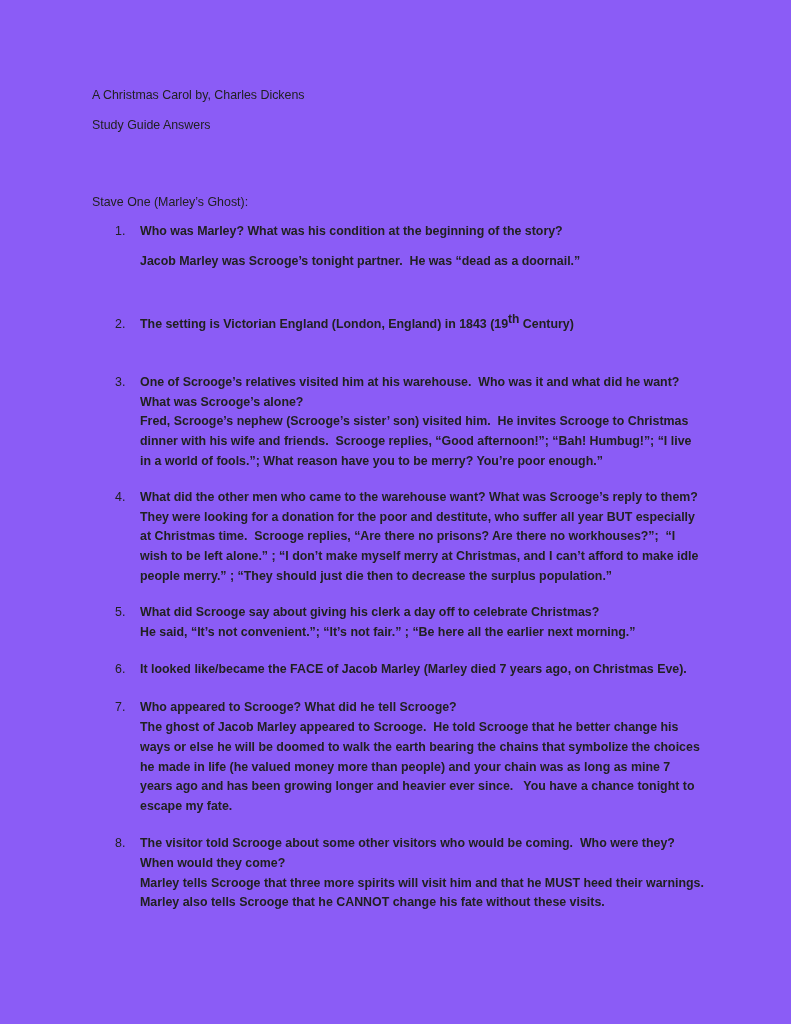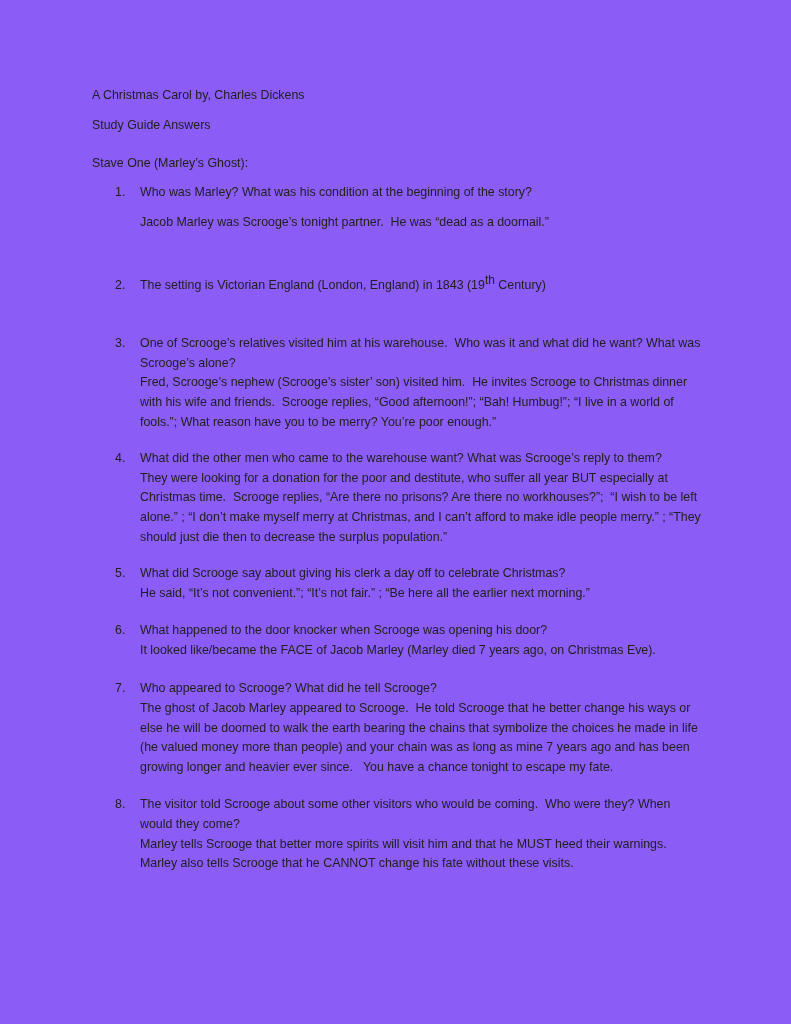--- a/index.html
+++ b/index.html
@@ -17,35 +17,36 @@
     color: #212121;
   }
   .page {
     box-sizing: border-box;
     width: 791px;
     min-height: 1024px;
     padding: 86px 86px 40px 92px;
     background: #8b5cf6;
   }
   .doc-title { margin: 0 0 10px 0; }
-  .doc-subtitle { margin: 0 0 18px 0; }
+  .doc-subtitle { margin: 0 0 57px 0; }
   .section-heading { margin: 15px 0 10px 0; }
   .items { margin-left: 23px; }
   .item {
     display: flex;
     align-items: flex-start;
     margin-bottom: 16px;
   }
   .item .num {
     flex: 0 0 25px;
     width: 25px;
   }
   .item .content {
     flex: 1 1 auto;
     max-width: 565px;
+    font-weight: bold;
   }
   .q, .a {
     white-space: pre-wrap;
   }
   .item.i1 { margin-bottom: 43px; }
   .item.i1 .q { margin-bottom: 10px; }
   .item.i2 { margin-bottom: 38px; }
   .item.i5, .item.i6 { margin-bottom: 18px; }
   .item.i7 { margin-bottom: 17px; }
   .item.i8 { margin-bottom: 0; }
@@ -101,35 +102,34 @@
       <div class="num">5.</div>
       <div class="content">
         <div class="q">What did Scrooge say about giving his clerk a day off to celebrate Christmas?</div>
         <div class="a">He said, “It’s not convenient.”; “It’s not fair.” ; “Be here all the earlier next morning.”</div>
       </div>
     </div>
 
     <div class="item i6">
       <div class="num">6.</div>
       <div class="content">
-        <div class="q">What happened to the door knocker when Scrooge was opening his door?</div>
         <div class="a">It looked like/became the FACE of Jacob Marley (Marley died 7 years ago, on Christmas Eve).</div>
       </div>
     </div>
 
     <div class="item i7">
       <div class="num">7.</div>
       <div class="content">
         <div class="q">Who appeared to Scrooge? What did he tell Scrooge?</div>
         <div class="a">The ghost of Jacob Marley appeared to Scrooge.  He told Scrooge that he better change his ways or else he will be doomed to walk the earth bearing the chains that symbolize the choices he made in life (he valued money more than people) and your chain was as long as mine 7 years ago and has been growing longer and heavier ever since.   You have a chance tonight to escape my fate.</div>
       </div>
     </div>
 
     <div class="item i8">
       <div class="num">8.</div>
       <div class="content">
         <div class="q">The visitor told Scrooge about some other visitors who would be coming.  Who were they? When would they come?</div>
-        <div class="a">Marley tells Scrooge that better more spirits will visit him and that he MUST heed their warnings. Marley also tells Scrooge that he CANNOT change his fate without these visits.</div>
+        <div class="a">Marley tells Scrooge that three more spirits will visit him and that he MUST heed their warnings. Marley also tells Scrooge that he CANNOT change his fate without these visits.</div>
       </div>
     </div>
 
   </div>
 </div>
 
 </body></html>

